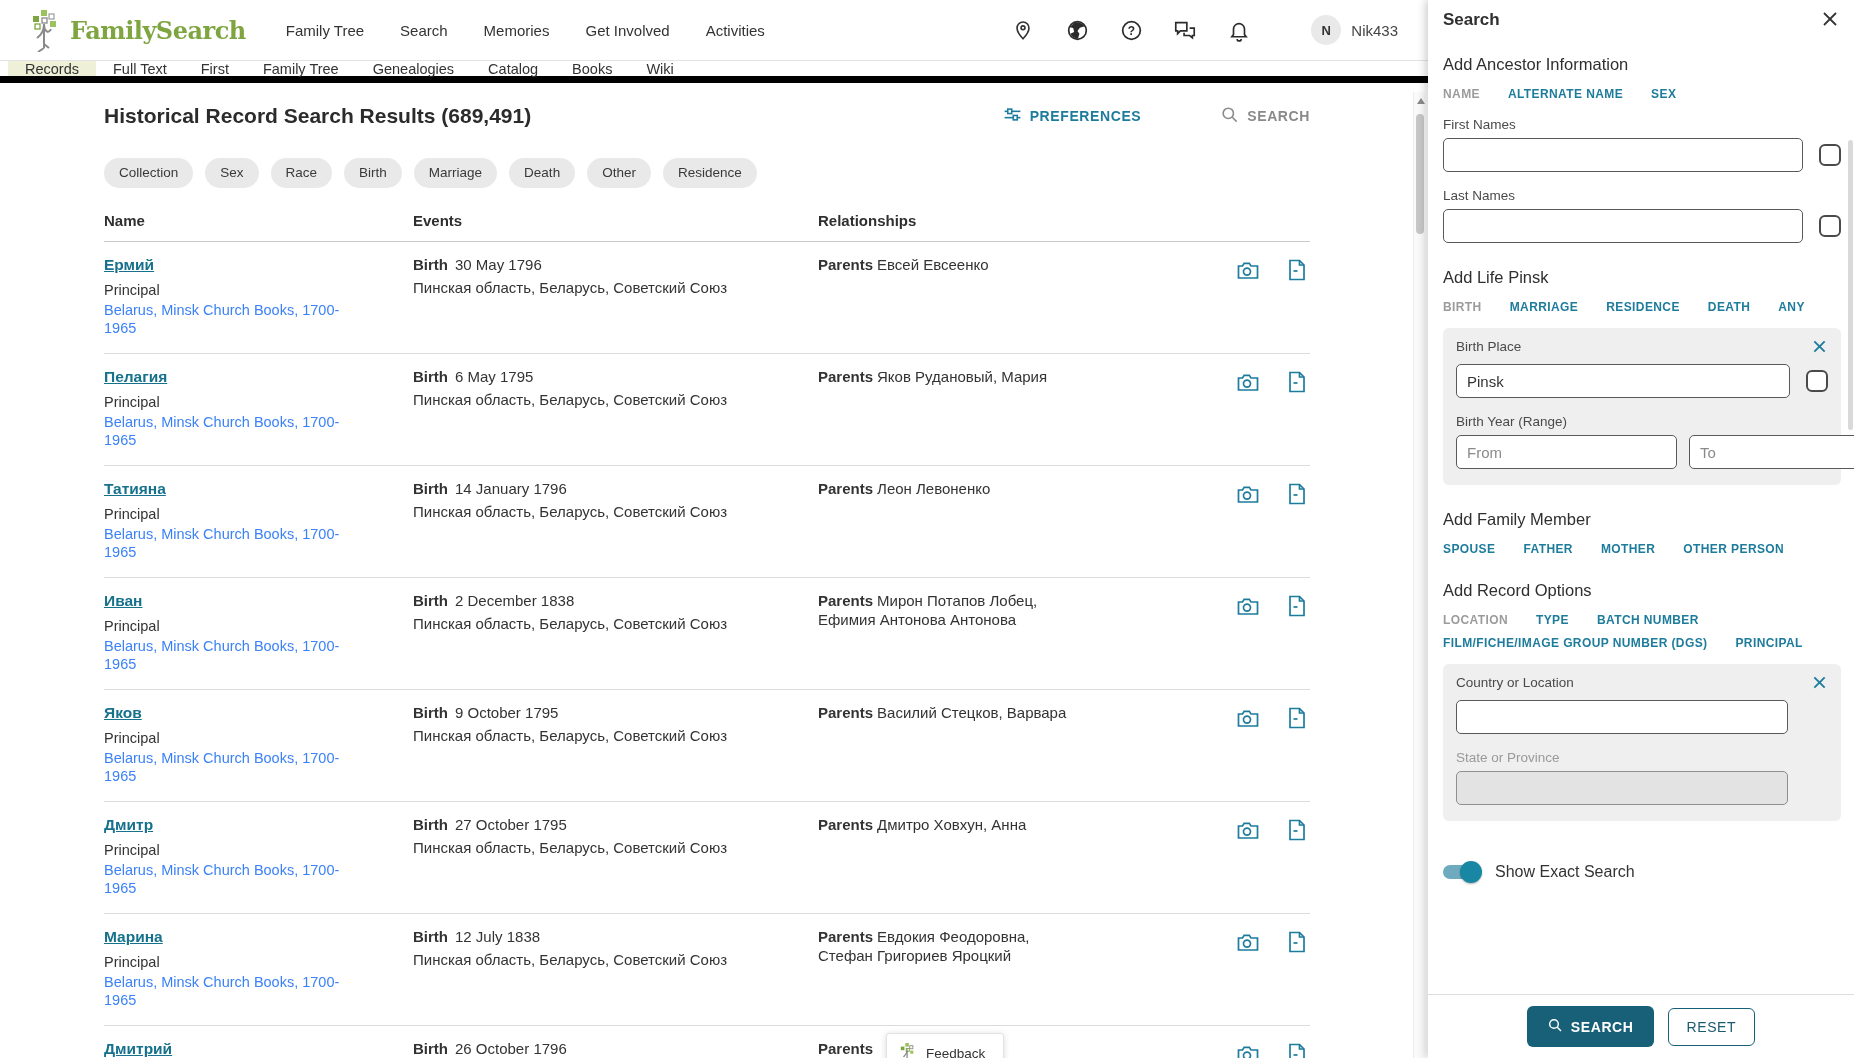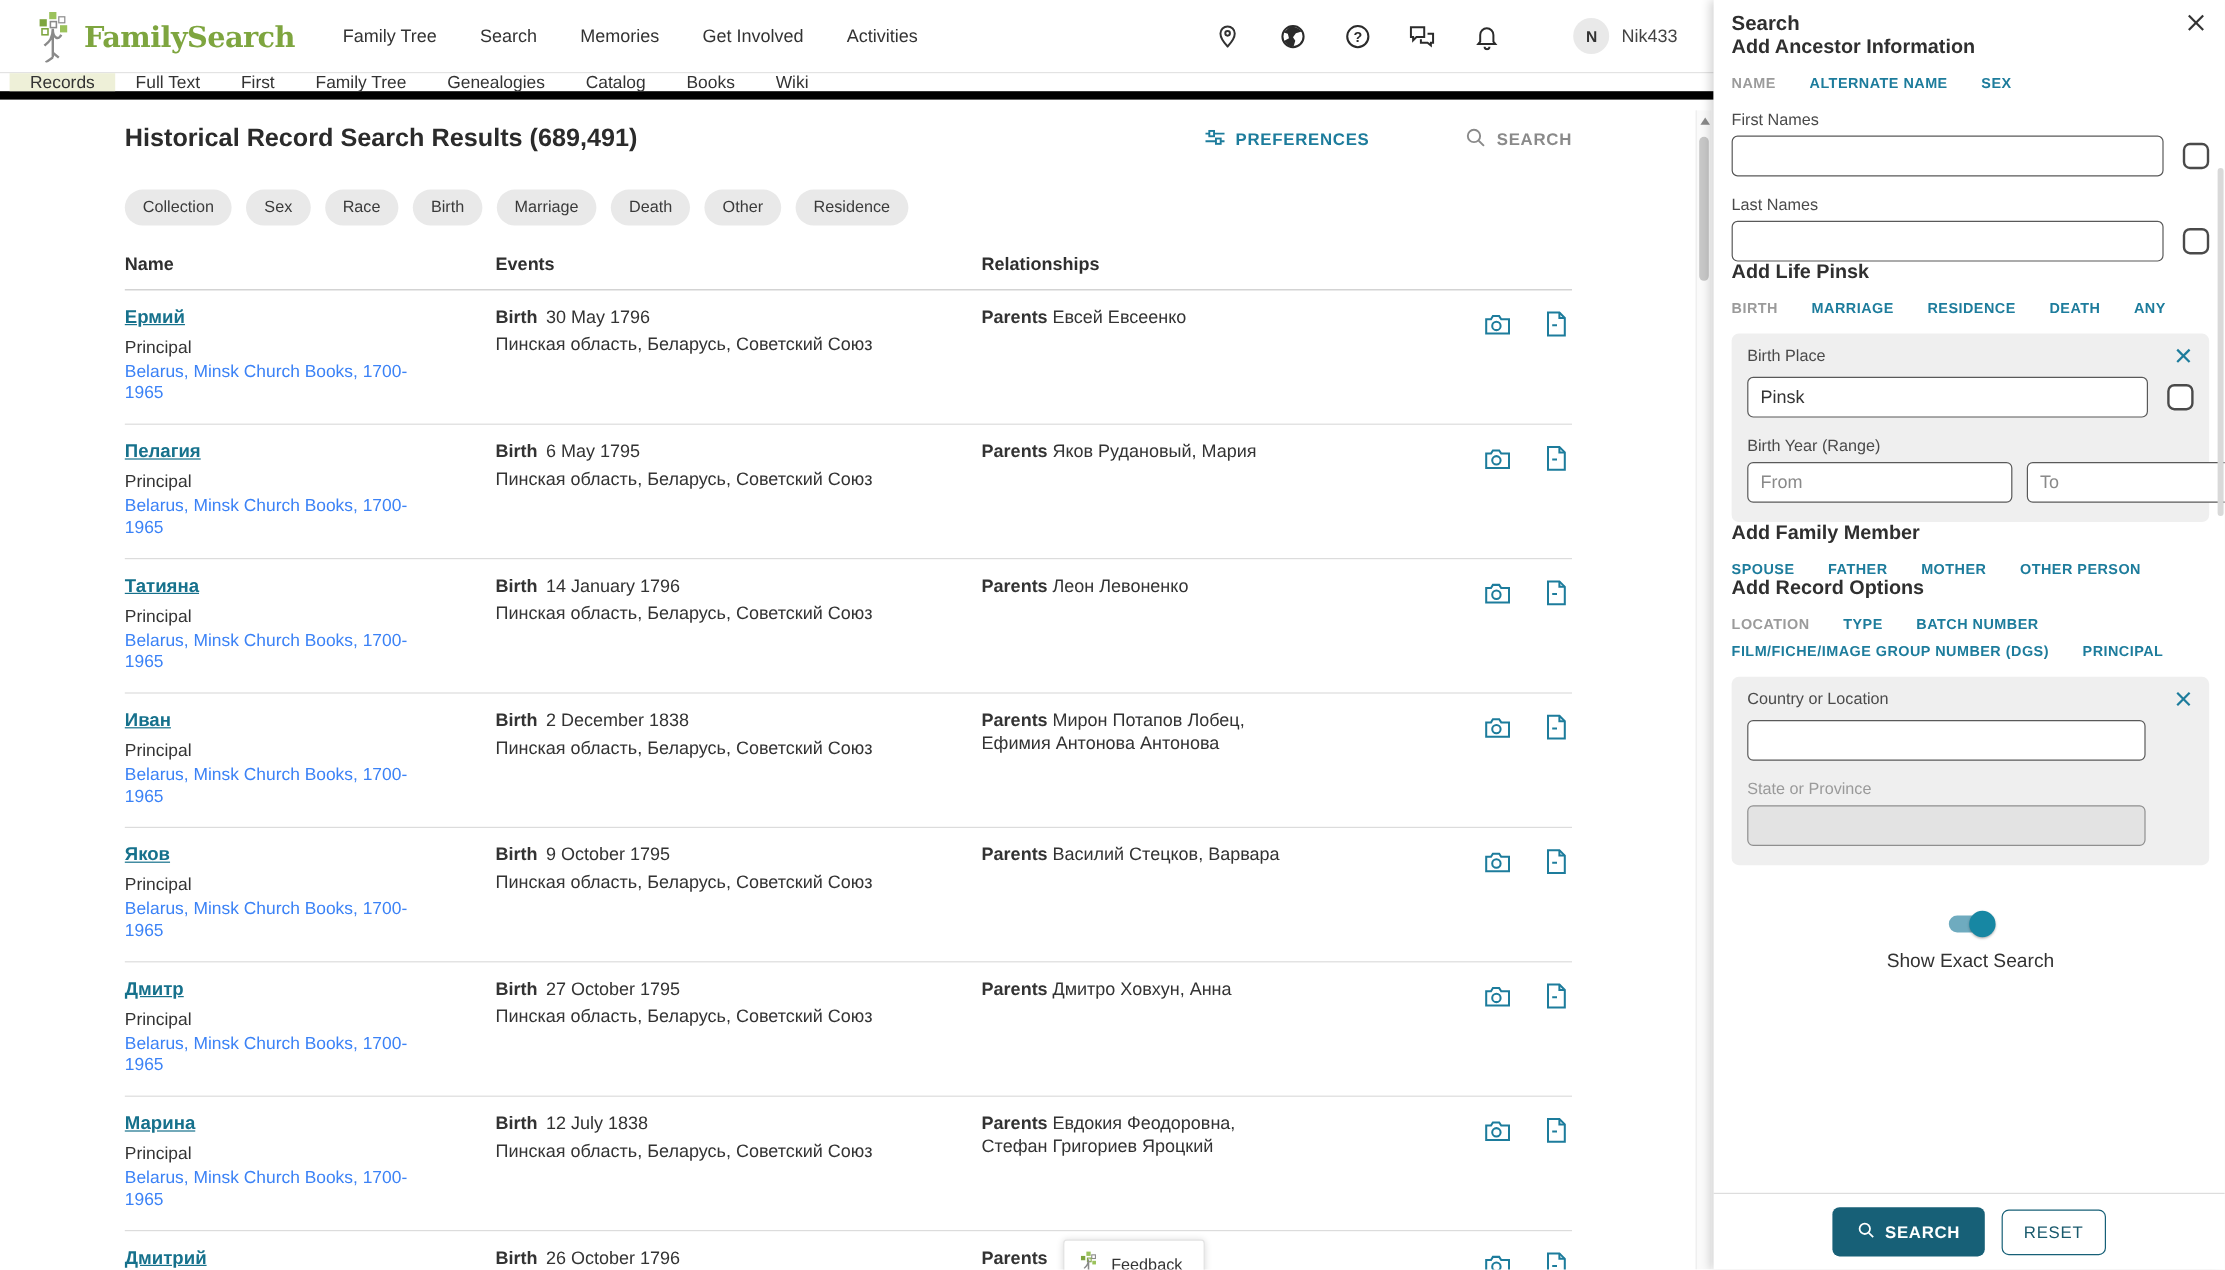--- a/index.html
+++ b/index.html
@@ -69,40 +69,40 @@
     border-radius:3px; box-shadow:0 1px 6px rgba(0,0,0,0.15); display:flex; align-items:center; gap:9px;
     padding:8px 18px 10px 12px; font-size:13.5px; color:#333; cursor:pointer; z-index:5; }
 
   
   .sidebar { width:426px; height:100%; background:#fff; box-shadow:-3px 0 8px rgba(0,0,0,0.18);
     display:flex; flex-direction:column; position:relative; z-index:2; }
   .sb-scroll { flex:1; overflow:hidden; padding:10px 13px 0 15px; position:relative; }
   .sb-head { display:flex; align-items:center; }
   .sb-title { font-size:17px; font-weight:bold; color:#2f2f2f; }
   .sb-close { margin-left:auto; width:20px; height:20px; cursor:pointer; }
-  .sb-section-title { font-size:16.5px; font-weight:bold; color:#2f2f2f; }
+  .sb-section-title { margin-top:25px; font-size:16.5px; font-weight:normal; color:#2f2f2f; }
   .linkrow { margin-top:13px; display:flex; flex-wrap:wrap; column-gap:28px; row-gap:9px; max-width:398px; }
   .slink { font-size:12px; letter-spacing:0.4px; color:#1d7c9c; font-weight:600; text-decoration:none; cursor:pointer; white-space:nowrap; }
   .slink.disabled { color:#9b9b9b; cursor:default; }
   .f-label { margin-top:16px; margin-bottom:6px; font-size:13.5px; color:#4a4a4a; }
   .f-label.dis { color:#9a9a9a; }
   .input-row { display:flex; align-items:center; }
   .txt { flex:1; height:34px; border:1px solid #595959; border-radius:5px; padding:6px 10px;
     font-size:15px; color:#333; font-family:inherit; background:#fff; outline:none; }
   .txt::placeholder { color:#8a8a8a; }
   .txt:disabled { background:#e3e3e3; border-color:#8f8f8f; }
   .cb { width:22px; height:22px; min-width:22px; border:2px solid #4a4a4a; border-radius:6px;
     margin-left:16px; cursor:pointer; background:#fff; }
   .panel { margin-top:14px; background:#efefef; border-radius:6px; padding:11px 13px 16px; position:relative; }
   .panel .f-label { margin-top:0; }
   .panel-head { display:flex; align-items:flex-start; }
   .panel-close { margin-left:auto; width:16px; height:16px; cursor:pointer; }
   .year-row { display:flex; align-items:center; gap:12px; }
   .txt.small { flex:0 0 150px; }
-  .toggle-row { margin-top:42px; display:flex; align-items:center; gap:16px;flex-direction:column; }
+  .toggle-row { margin-top:42px; display:flex; align-items:center; gap:16px; }
   .toggle { position:relative; width:36px; height:14px; border-radius:7px; background:#6fabbf; cursor:pointer; }
   .toggle .knob { position:absolute; right:-3px; top:-4px; width:22px; height:22px; border-radius:50%;
     background:#1787a3; box-shadow:0 1px 2px rgba(0,0,0,0.3); }
   .toggle-label { font-size:16px; color:#333; }
   .sb-footer { height:64px; border-top:1px solid #ddd; display:flex; align-items:center; justify-content:center; gap:14px; }
   .btn-search { display:flex; align-items:center; gap:8px; background:#176077; color:#fff; border:none;
     border-radius:6px; padding:11px 20px; font-size:14px; font-weight:bold; letter-spacing:0.6px;
     font-family:inherit; cursor:pointer; }
   .btn-reset { background:#fff; color:#1a5a6d; border:1px solid #176077; border-radius:6px;
     padding:10px 18px; font-size:14px; letter-spacing:0.6px; font-family:inherit; cursor:pointer; }

